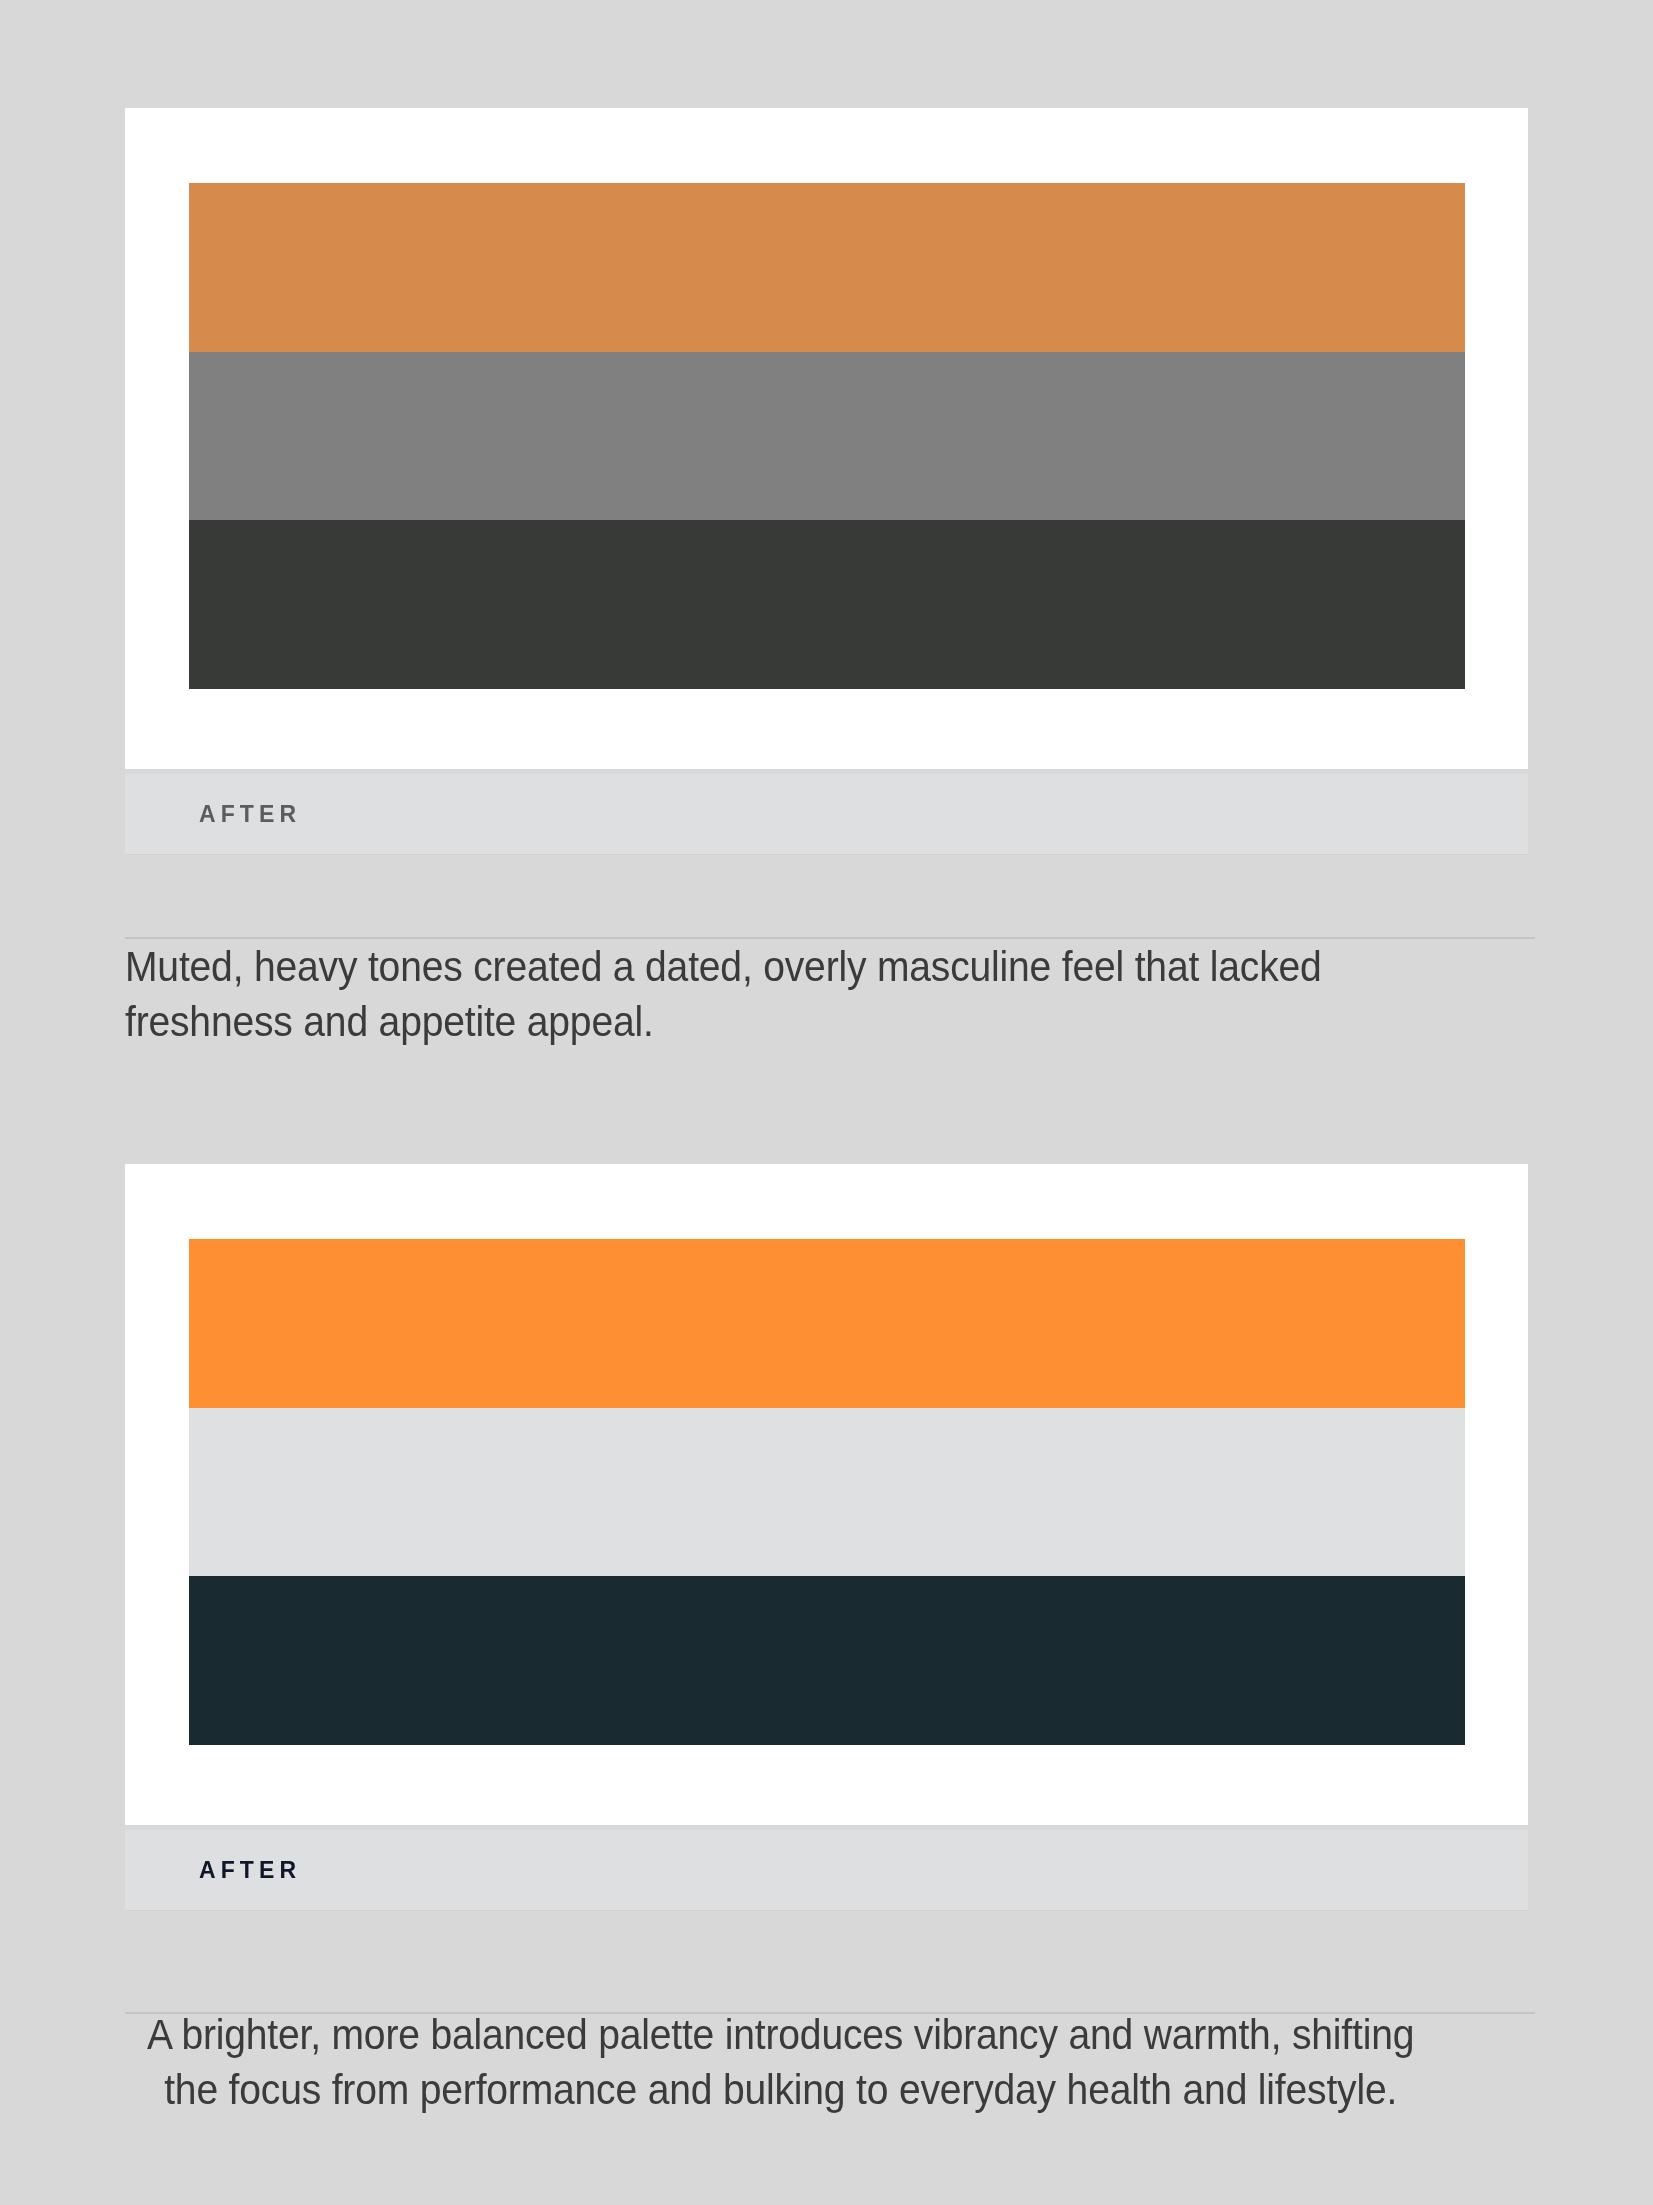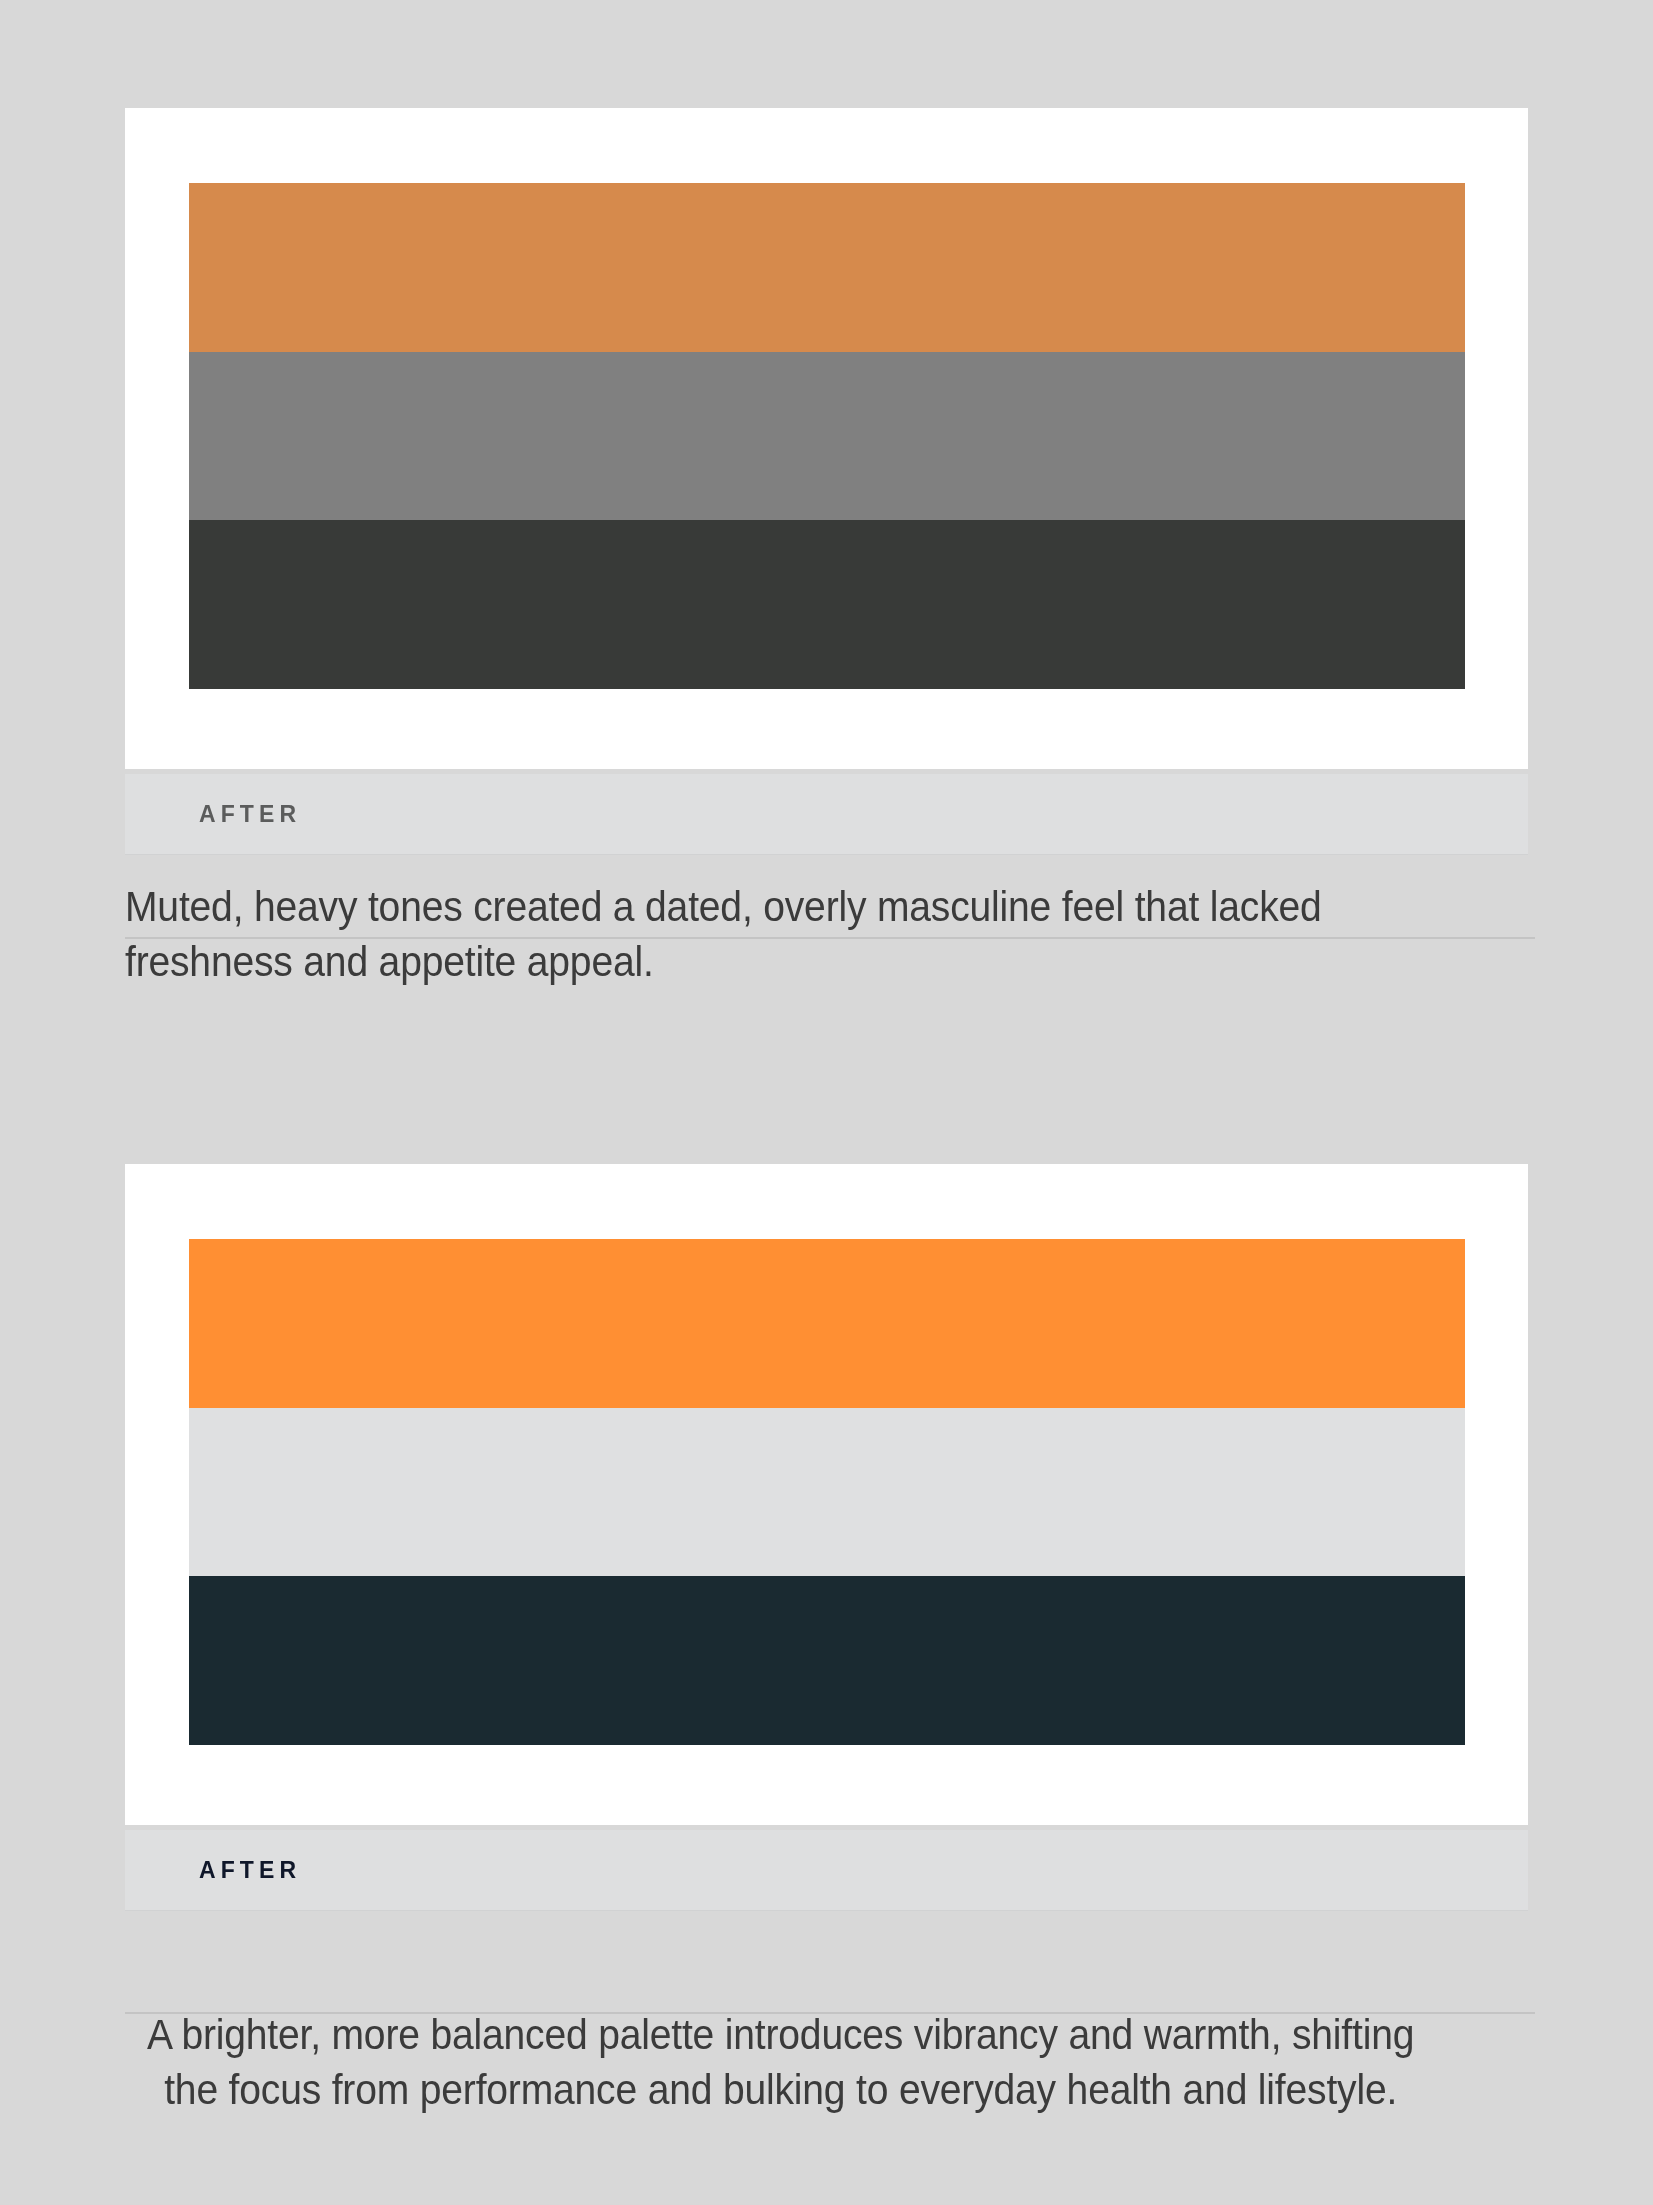--- a/index.html
+++ b/index.html
@@ -74,21 +74,21 @@
     color: #5b5c5c;
     font-family: "Liberation Sans", "DejaVu Sans", sans-serif;
   }
 
   
   .desc {
     position: absolute;
     left: 125px;
     width: 1410px;
   }
-  .desc--before { top: 879px; }
+  .desc--before { top: 939px; }
   .desc--after  { top: 2007px; text-align: center; }
 
   .desc-rule {
     position: absolute;
     left: 125px;
     width: 1410px;
     height: 1.6px;
     background: #c4c4c4;
   }
   .desc-rule--before { top: 937px; }

